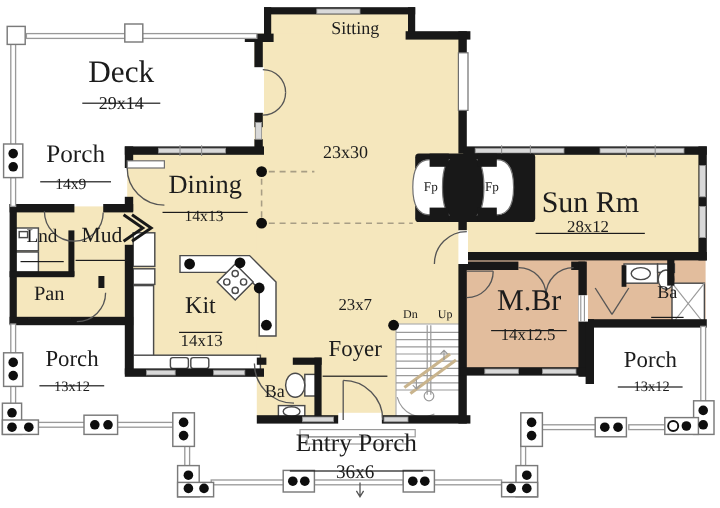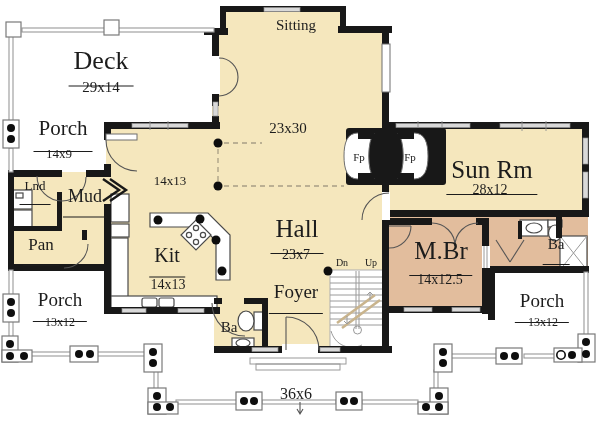--- a/index.html
+++ b/index.html
@@ -298,37 +298,38 @@
     <path class="arc" d="M300 402 L300 413 M297 409 L300 414 L303 409"></path>
   </g>
 </svg>
 
   <div class="lbl u" style="left:101px;top:67px;font-size:26px">Deck</div>
   <div class="lbl" style="left:101px;top:87px;font-size:15px">29x14</div>
   <div class="lbl" style="left:296px;top:25px;font-size:15px">Sitting</div>
   <div class="lbl" style="left:288px;top:128px;font-size:15px">23x30</div>
   <div class="lbl u" style="left:63px;top:135px;font-size:21px">Porch</div>
   <div class="lbl" style="left:59px;top:153px;font-size:13px">14x9</div>
+  <div class="lbl u" style="left:171px;top:160px;font-size:22px">Dining</div>
   <div class="lbl" style="left:170px;top:180px;font-size:13px">14x13</div>
   <div class="lbl u" style="left:492px;top:176px;font-size:25px">Sun Rm</div>
   <div class="lbl" style="left:490px;top:190px;font-size:14px">28x12</div>
   <div class="lbl" style="left:359px;top:157px;font-size:11px">Fp</div>
   <div class="lbl" style="left:410px;top:157px;font-size:11px">Fp</div>
-  <div class="lbl u" style="left:35px;top:192px;font-size:13px">Lnd</div>
+  <div class="lbl u" style="left:35px;top:204px;font-size:16px">Lnd</div>
   <div class="lbl u" style="left:85px;top:202px;font-size:18px">Mud</div>
   <div class="lbl u" style="left:41px;top:251px;font-size:17px">Pan</div>
   <div class="lbl u" style="left:167px;top:261px;font-size:20px">Kit</div>
   <div class="lbl" style="left:168px;top:285px;font-size:14px">14x13</div>
-  <div class="lbl u" style="left:297px;top:235px;font-size:25px">Hall</div>
   <div class="lbl" style="left:296px;top:255px;font-size:14px">23x7</div>
   <div class="lbl" style="left:342px;top:263px;font-size:10px">Dn</div>
   <div class="lbl" style="left:371px;top:263px;font-size:10px">Up</div>
   <div class="lbl u" style="left:296px;top:298px;font-size:19px">Foyer</div>
   <div class="lbl u" style="left:229px;top:334px;font-size:15px">Ba</div>
   <div class="lbl u" style="left:441px;top:257px;font-size:25px">M.Br</div>
   <div class="lbl" style="left:440px;top:280px;font-size:14px">14x12.5</div>
   <div class="lbl u" style="left:556px;top:251px;font-size:15px">Ba</div>
   <div class="lbl u" style="left:60px;top:306px;font-size:19px">Porch</div>
   <div class="lbl" style="left:60px;top:322px;font-size:12px">13x12</div>
   <div class="lbl u" style="left:542px;top:307px;font-size:19px">Porch</div>
   <div class="lbl" style="left:543px;top:322px;font-size:12px">13x12</div>
+  <div class="lbl u" style="left:297px;top:376px;font-size:21px">Entry Porch</div>
   <div class="lbl" style="left:296px;top:394px;font-size:16px">36x6</div>
 </div>
 
 </body></html>

